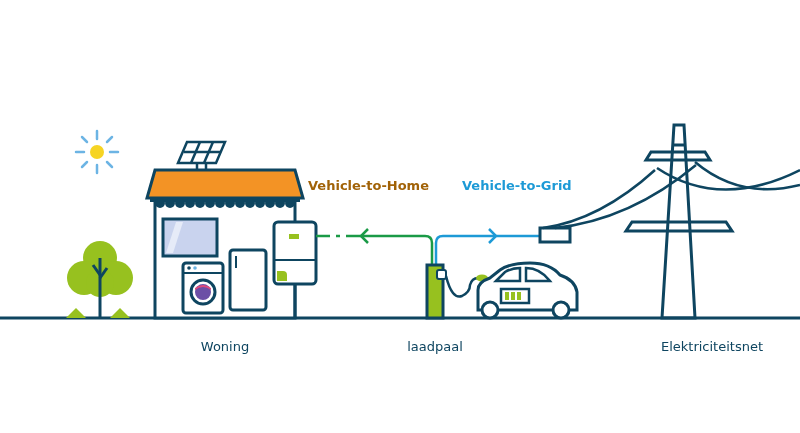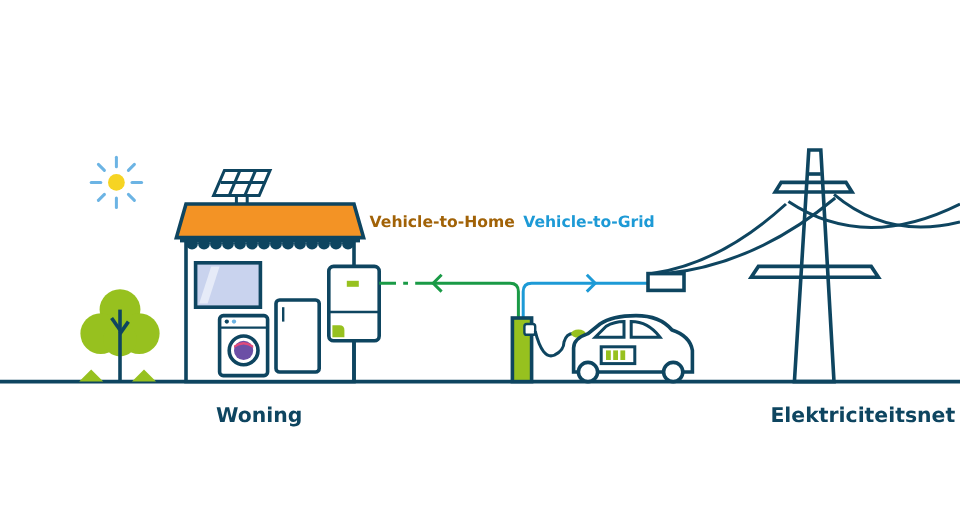--- a/index.html
+++ b/index.html
@@ -1,18 +1,18 @@
 <!DOCTYPE html>
 <html><head>
 <meta charset="utf-8">
 <style>
   html, body { margin:0; padding:0; background:#ffffff; }
   body { width:800px; height:433px; position:relative; overflow:hidden; font-family:"DejaVu Sans", sans-serif; }
   #scene { position:absolute; left:0; top:0; width:800px; height:433px; }
-  .label { position:absolute; font-size:17px; font-weight:bold; color:#0e4560; line-height:18px; }
+  .label { position:absolute; font-size:13px; font-weight:normal; color:#0e4560; text-align:center; line-height:18px; }
   .flow { position:absolute; font-size:13px; font-weight:bold; }
 </style>
 </head>
 <body>
 
 <svg id="scene" viewBox="0 0 800 433">
 
   <line x1="0" y1="318" x2="800" y2="318" stroke="#0e4560" stroke-width="3"></line>
 
   <g>
@@ -142,18 +142,19 @@
 
   <g fill="none" stroke="#0e4560" stroke-width="3">
     <polygon points="674,125 684,125 695,318 662,318"></polygon>
     <polygon points="651,152 705,152 710,160 646,160"></polygon>
     <polygon points="632,222 726,222 732,231 626,231"></polygon>
     <line x1="674" y1="145" x2="684" y2="145"></line>
   </g>
 </svg>
 
 <div class="flow" style="left:308px; top:178px; color:#a16207;">Vehicle-to-Home</div>
-<div class="flow" style="left:436px; top:178px; color:#1d9ad6;">Vehicle-to-Grid</div>
+<div class="flow" style="left:462px; top:178px; color:#1d9ad6;">Vehicle-to-Grid</div>
 
 <div class="label" style="left:180px; top:338px; width:90px;">Woning</div>
 <div class="label" style="left:370px; top:338px; width:130px;">
+  <div>laadpaal</div>
 </div>
 <div class="label" style="left:642px; top:338px; width:140px;">Elektriciteitsnet</div>
 
 </body></html>

